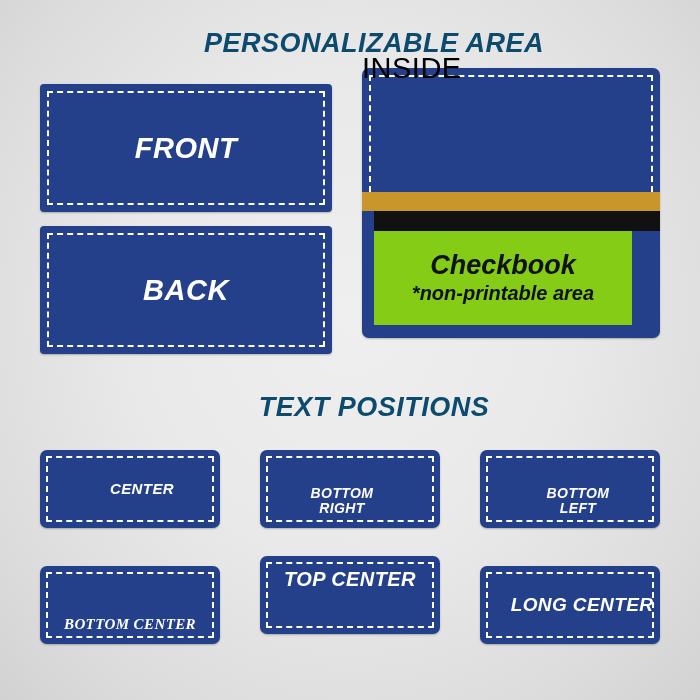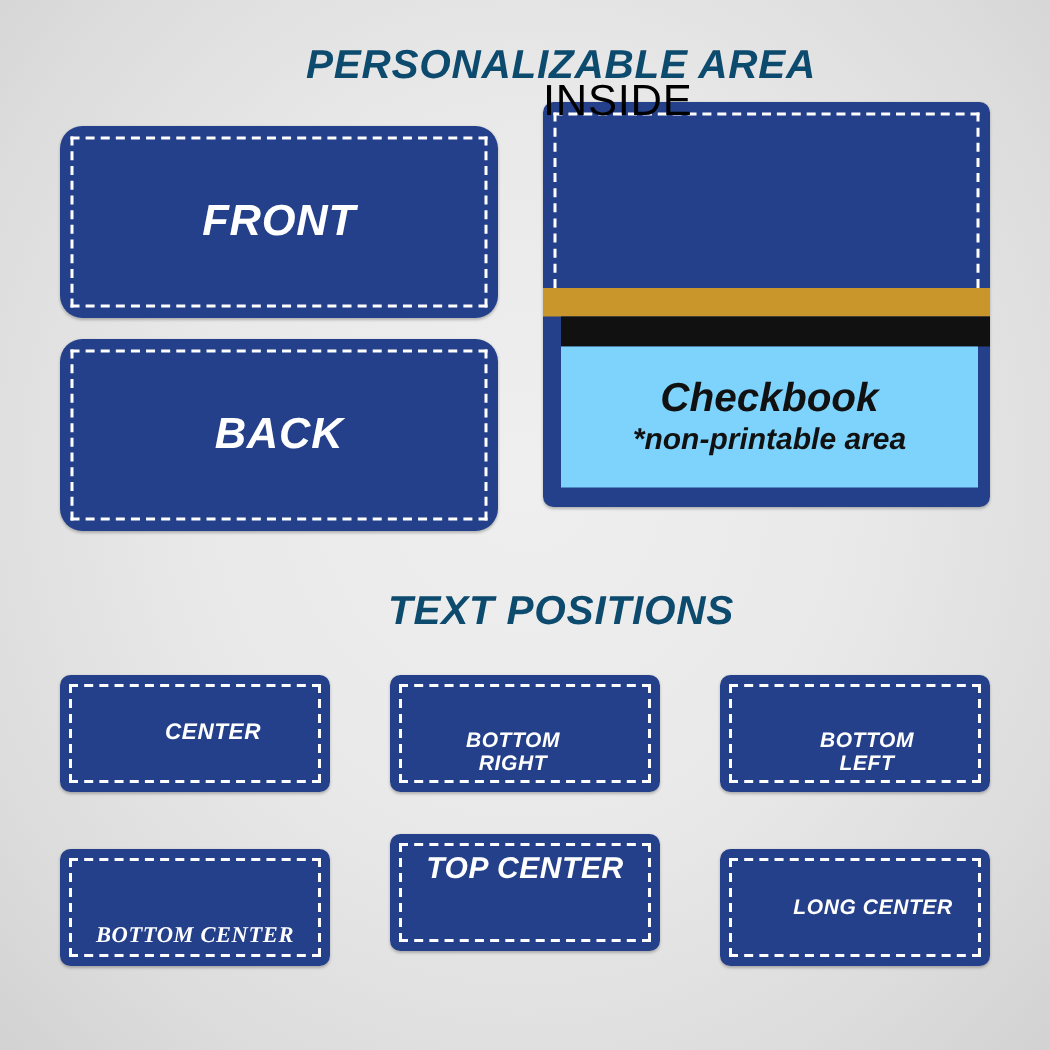--- a/index.html
+++ b/index.html
@@ -30,21 +30,21 @@
     letter-spacing: 0.5px;
     padding-left: 24px;
   }
   #heading-personalizable { top: 28px; font-size: 27px; }
   #heading-textpositions { top: 392px; font-size: 27px; }
 
   
   .panel {
     position: absolute;
     background: #24408a;
-    border-radius: 15px;
+    border-radius: 4px;
     box-sizing: border-box;
     box-shadow: 0 1px 2px rgba(0,0,0,0.25);
   }
   .panel .dash {
     position: absolute;
     top: 7px; left: 7px; right: 7px; bottom: 7px;
     border: 2px dashed #ffffff;
     box-sizing: border-box;
     pointer-events: none;
   }
@@ -94,22 +94,22 @@
     left: 0; top: 124px; width: 298px; height: 19px;
     background: #c8962a;
   }
   #black-strip {
     position: absolute;
     left: 12px; top: 143px; width: 286px; height: 20px;
     background: #111111;
   }
   #checkbook {
     position: absolute;
-    left: 12px; top: 163px; width: 278px; height: 94px;
-    background: #7dd3fc;
+    left: 12px; top: 163px; width: 258px; height: 94px;
+    background: #84cc16;
     box-sizing: border-box;
     display: flex;
     flex-direction: column;
     align-items: center;
     justify-content: center;
   }
   #checkbook-title {
     font-style: italic;
     font-weight: bold;
     font-size: 27px;
@@ -147,21 +147,21 @@
   #sp-center        { left: 40px;  top: 450px; }
   #sp-bottom-right  { left: 260px; top: 450px; }
   #sp-bottom-left   { left: 480px; top: 450px; }
   #sp-bottom-center { left: 40px;  top: 566px; }
   #sp-top-center    { left: 260px; top: 556px; }
   #sp-long-center   { left: 480px; top: 566px; }
 
   #sp-center .plabel        { font-size: 15px; }
   #sp-bottom-center .plabel { font-size: 15px; font-family: Liberation Serif, serif; }
   #sp-top-center .plabel    { font-size: 20px; text-align: center; }
-  #sp-long-center .plabel   { font-size: 14px; }
+  #sp-long-center .plabel   { font-size: 19px; }
 </style>
 </head>
 <body>
 
 <div id="stage">
 
   <div class="heading" id="heading-personalizable">PERSONALIZABLE AREA</div>
 
   <div class="panel big" id="panel-front">
     <div class="dash"></div>

